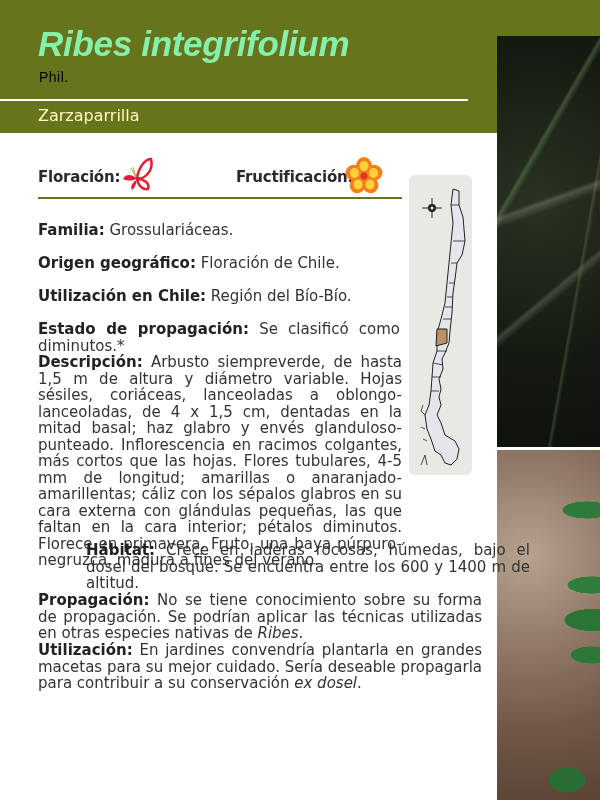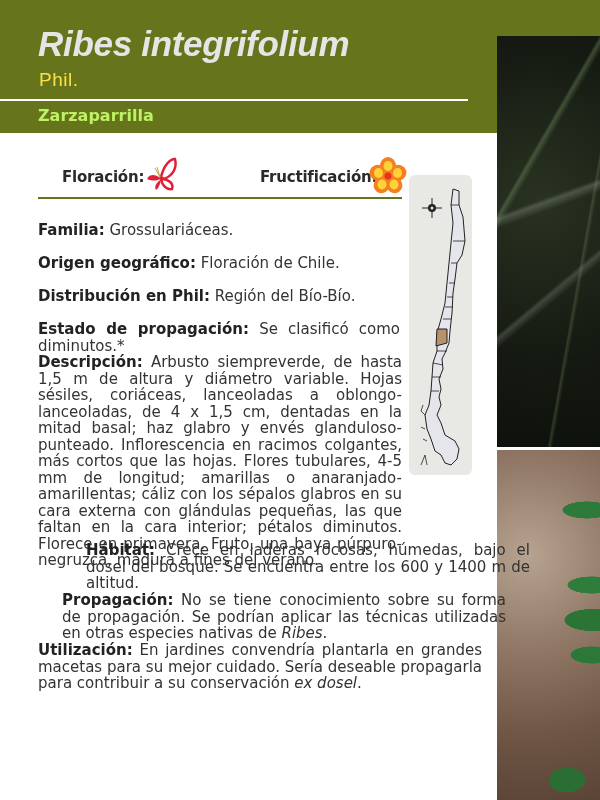--- a/index.html
+++ b/index.html
@@ -6,33 +6,33 @@
     html, body { width: 600px; height: 800px; overflow: hidden; background: #ffffff; }
     body { position: relative; font-family: "DejaVu Sans", sans-serif; color: #2a2a2a; }
 
     .header {
       position: absolute; left: 0; top: 0; width: 600px; height: 133px;
       background: #66741b;
     }
     .title {
       position: absolute; left: 38px; top: 26px;
       font-family: "Liberation Sans", sans-serif; font-weight: bold; font-style: italic;
-      font-size: 35px; color: #e5e5e5; letter-spacing: -0.3px; line-height: 1;
+      font-size: 35px; color: #86efac; letter-spacing: -0.3px; line-height: 1;
     }
     .author {
       position: absolute; left: 39px; top: 69px;
-      font-family: "Liberation Sans", sans-serif; font-size: 19px; color: #fde047;
+      font-family: "Liberation Sans", sans-serif; font-size: 14px; color: #000000;
       letter-spacing: 0.5px;
     }
     .header-rule {
       position: absolute; left: 0; top: 99px; width: 468px; height: 2px; background: #ffffff;
     }
     .common-name {
       position: absolute; left: 38px; top: 106px;
-      font-family: "DejaVu Sans", sans-serif; font-weight: bold; font-size: 16px; color: #bef264;
+      font-family: "DejaVu Sans", sans-serif; font-weight: normal; font-size: 16px; color: #fef9c3;
     }
 
     .photo-strip {
       position: absolute; left: 497px; top: 36px; width: 103px; height: 764px; overflow: hidden;
     }
     .photo-top {
       position: absolute; left: 0; top: 0; width: 103px; height: 411px;
       background:
         linear-gradient(160deg, rgba(0,0,0,0) 40%, rgba(150,160,140,0.35) 41%, rgba(0,0,0,0) 43%),
         linear-gradient(120deg, rgba(0,0,0,0) 30%, rgba(120,150,100,0.4) 31%, rgba(0,0,0,0) 33%),
@@ -45,21 +45,21 @@
       background:
         radial-gradient(ellipse 40px 14px at 90px 60px, #2e7a3a 0%, #2e7a3a 60%, rgba(0,0,0,0) 62%),
         radial-gradient(ellipse 40px 14px at 95px 135px, #2f7d3c 0%, #2f7d3c 60%, rgba(0,0,0,0) 62%),
         radial-gradient(ellipse 45px 18px at 95px 170px, #2a7436 0%, #2a7436 60%, rgba(0,0,0,0) 62%),
         radial-gradient(ellipse 35px 14px at 95px 205px, #2c7838 0%, #2c7838 60%, rgba(0,0,0,0) 62%),
         radial-gradient(ellipse 30px 20px at 70px 330px, #2a6e34 0%, #2a6e34 60%, rgba(0,0,0,0) 62%),
         radial-gradient(circle at 30% 30%, #b7a390 0%, #8d7463 40%, #6f5645 70%, #5a4436 100%);
     }
 
     .phenology {
-      position: absolute; left: 38px; top: 160px; width: 362px; height: 40px; margin-left: 24px;
+      position: absolute; left: 38px; top: 160px; width: 362px; height: 40px;
     }
     .phen-label {
       position: absolute; top: 8px; font-family: "DejaVu Sans", sans-serif; font-weight: bold;
       font-size: 15px; color: #2a2a2a; letter-spacing: -0.2px;
     }
     .phen-label.flor { left: 0; }
     .phen-label.fruc { left: 198px; }
     .butterfly { position: absolute; left: 82px; top: -3px; width: 36px; height: 36px; }
     .flower { position: absolute; left: 306px; top: -3px; width: 40px; height: 38px; }
     .phen-rule {
@@ -135,29 +135,29 @@
   </svg>
 </div>
 
 <div class="block" style="top:222px; width:362px;">
   <span class="lbl">Familia:</span><span> Grossulariáceas.</span>
 </div>
 <div class="block" style="top:255px; width:362px;">
   <span class="lbl">Origen geográfico:</span><span> Floración de Chile.</span>
 </div>
 <div class="block" style="top:288px; width:362px;">
-  <span class="lbl">Distribución en Phil:</span><span> Región del Bío-Bío.</span>
+  <span class="lbl">Utilización en Chile:</span><span> Región del Bío-Bío.</span>
 </div>
 <div class="block" style="top:321px; width:362px;">
   <span class="lbl">Estado de propagación:</span><span> Se clasificó como diminutos.*</span>
 </div>
 <div class="block" style="top:354px; width:364px;">
   <span class="lbl">Descripción:</span><span> Arbusto siempreverde, de hasta 1,5 m de altura y diámetro variable. Hojas sésiles, coriáceas, lanceoladas a oblongo-lanceoladas, de 4 x 1,5 cm, dentadas en la mitad basal; haz glabro y envés glanduloso-punteado. Inflorescencia en racimos colgantes, más cortos que las hojas. Flores tubulares, 4-5 mm de longitud; amarillas o anaranjado-amarillentas; cáliz con los sépalos glabros en su cara externa con glándulas pequeñas, las que faltan en la cara interior; pétalos diminutos. Florece en primavera. Fruto, una baya púrpuro-negruzca, madura a fines del verano.</span>
 </div>
 <div class="block" style="top:542px; width:444px;margin-left:48px;">
   <span class="lbl">Hábitat:</span><span> Crece en laderas rocosas, húmedas, bajo el dosel del bosque. Se encuentra entre los 600 y 1400 m de altitud.</span>
 </div>
-<div class="block" style="top:592px; width:444px;margin-left:24px;">
+<div class="block" style="top:592px; width:444px;">
   <span class="lbl">Propagación:</span><span> No se tiene conocimiento sobre su forma de propagación. Se podrían aplicar las técnicas utilizadas en otras especies nativas de </span><i>Ribes</i><span>.</span>
 </div>
 <div class="block" style="top:642px; width:444px;">
   <span class="lbl">Utilización:</span><span> En jardines convendría plantarla en grandes macetas para su mejor cuidado. Sería deseable propagarla para contribuir a su conservación </span><i>ex dosel</i><span>.</span>
 </div>
 
 </body></html>

